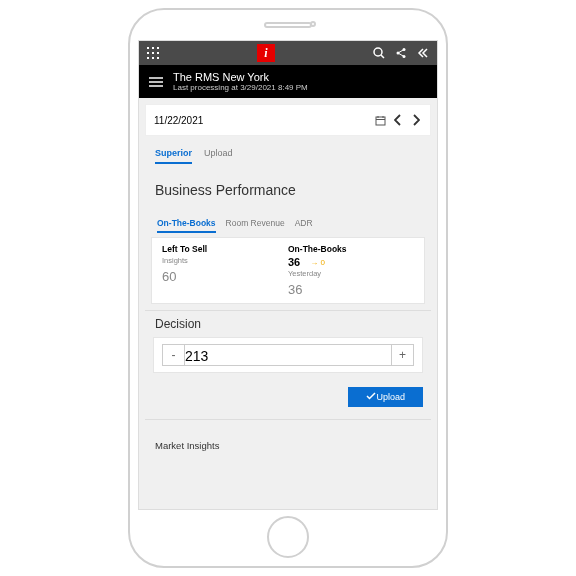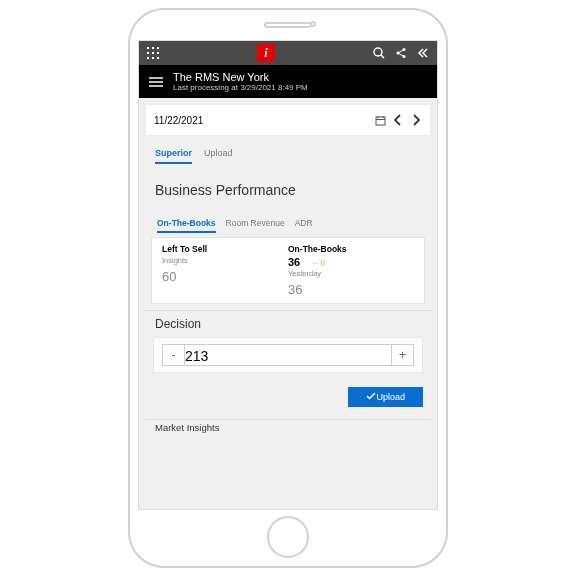--- a/index.html
+++ b/index.html
@@ -44,21 +44,21 @@
 .stepper button { width:22px; background:#fff; border:none; border-right:1px solid #ccc; font-size:12px; color:#666; cursor:pointer;}
 .stepper button:last-child { border-right:none; border-left:1px solid #ccc;}
 .stepper .val { flex:1; text-align:left; font-size:14px; line-height:22px;}
 .pricewrap { display:flex; margin:8px 8px 0 8px; font-size:8px; color:#777;}
 .pricewrap .lcol { flex:1; }
 .pricewrap .lcol .lbl { margin-bottom:2px;}
 .pricewrap .lcol .pv { color:#333; font-size:9px;}
 .pricewrap .sep { width:1px; background:#999; margin:0 4px;}
 .uploadrow { display:flex; justify-content:flex-end; padding:6px 8px 8px 8px;}
 .upload { background:#0a6ed1; color:#fff; font-size:9px; padding:5px 18px; border:none; display:flex; align-items:flex-end; cursor:pointer;}
-.mi { margin:4px 6px 0 6px; background:#f0f0f0; border-top:1px solid #ddd; padding:2px 10px; font-size:9.5px; color:#333;}
+.mi { margin:4px 6px 0 6px; background:#f0f0f0; border-top:1px solid #ddd; padding:20px 10px; font-size:9.5px; color:#333;}
 </style>
 </head>
 <body>
 
 <div class="phone">
   <div class="speaker"></div>
   <div class="cam2"></div>
   <div class="homebtn"></div>
   <div class="screen">
 

